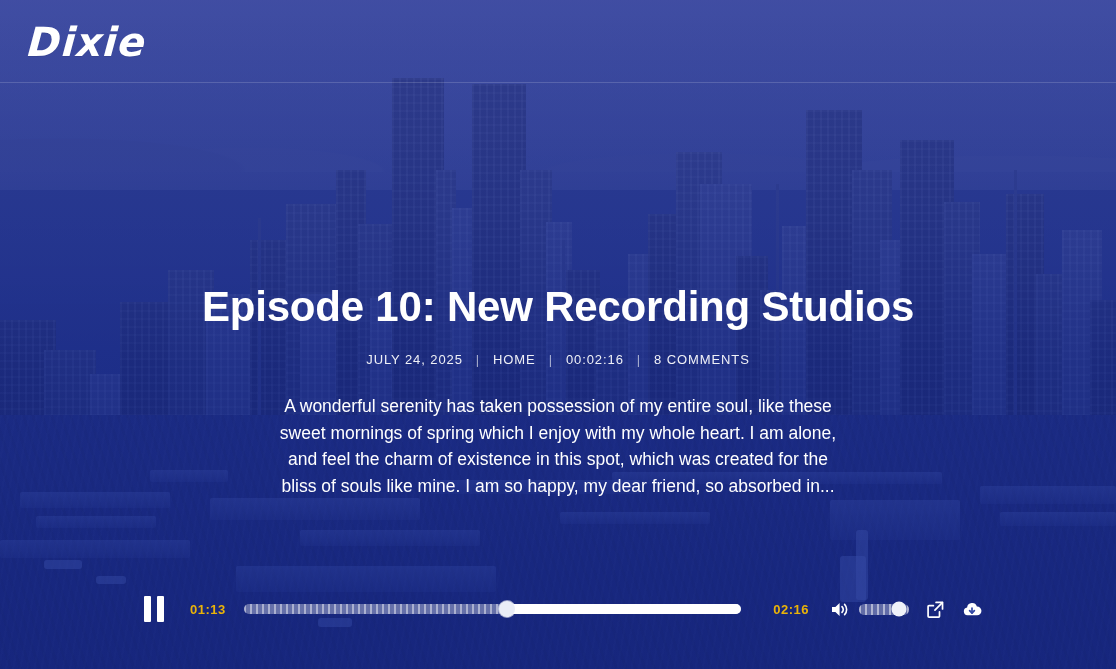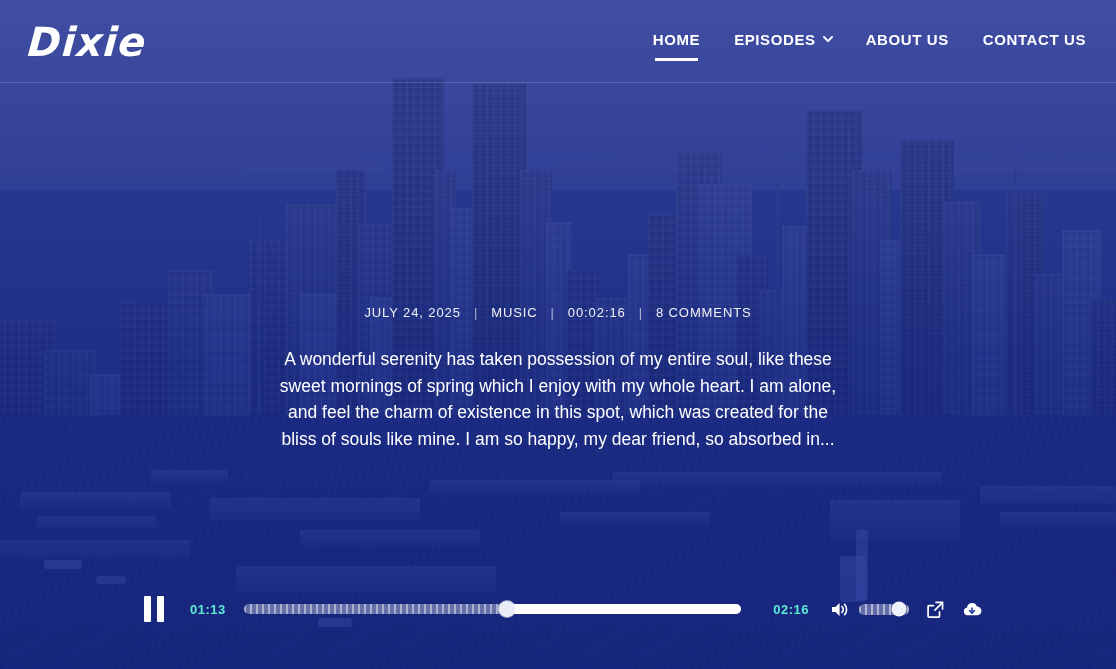--- a/index.html
+++ b/index.html
@@ -140,21 +140,21 @@
     position:absolute; left:0; bottom:47px; width:100%;
     display:flex; align-items:center; z-index:9;
     padding-left:144px; padding-right:134px;
   }
   .pause-btn {
     display:flex; align-items:center; gap:6px; cursor:pointer;
     flex:0 0 auto; margin-right:26px;
   }
   .pause-btn i { display:block; width:7px; height:26px; background:#fff; border-radius:1px; }
   .cur-time, .tot-time {
-    color:#5eead4; font-size:13px; font-weight:700; letter-spacing:.5px;
+    color:#eab308; font-size:13px; font-weight:700; letter-spacing:.5px;
     flex:0 0 auto; white-space:nowrap;
   }
   .cur-time { margin-right:18px; }
   .tot-time { margin-left:32px; }
 
   .progress {
     position:relative; flex:1 1 auto; height:10px; cursor:pointer;
   }
   .progress .track {
     position:absolute; left:0; top:0; width:100%; height:10px;
@@ -268,47 +268,29 @@
       <div class="boat" style="left:318px;  top:618px; width:34px;  height:9px;"></div>
     </div>
 
     <div class="wash"></div>
     <div class="wash2"></div>
   </div>
 
   <header class="header">
     <div class="logo">Dixie</div>
 
-    <nav class="nav">
-      <a class="nav-item active" href="#">
-        <span>HOME</span>
-      </a>
-      <a class="nav-item" href="#">
-        <span>EPISODES</span>
-        <span class="chev">
-          <svg viewBox="0 0 10 10" width="10" height="10">
-              <path d="M1 3 L5 7.2 L9 3" fill="none" stroke="#fff" stroke-width="1.9" stroke-linecap="round" stroke-linejoin="round"></path>
-            </svg>
-        </span>
-      </a>
-      <a class="nav-item" href="#">
-        <span>ABOUT US</span>
-      </a>
-      <a class="nav-item" href="#">
-        <span>CONTACT US</span>
-      </a>
-    </nav>
   </header>
 
   <section class="hero">
+    <h1 class="ep-title">Episode 10: New Recording Studios</h1>
 
     <div class="ep-meta">
       <span>JULY 24, 2025</span>
       <span class="sep">|</span>
-      <span>MUSIC</span>
+      <span>HOME</span>
       <span class="sep">|</span>
       <span>00:02:16</span>
       <span class="sep">|</span>
       <span>8 COMMENTS</span>
     </div>
 
     <p class="ep-desc">A wonderful serenity has taken possession of my entire soul, like these sweet mornings of spring which I enjoy with my whole heart. I am alone, and feel the charm of existence in this spot, which was created for the bliss of souls like mine. I am so happy, my dear friend, so absorbed in...</p>
   </section>
 
   <div class="player">

